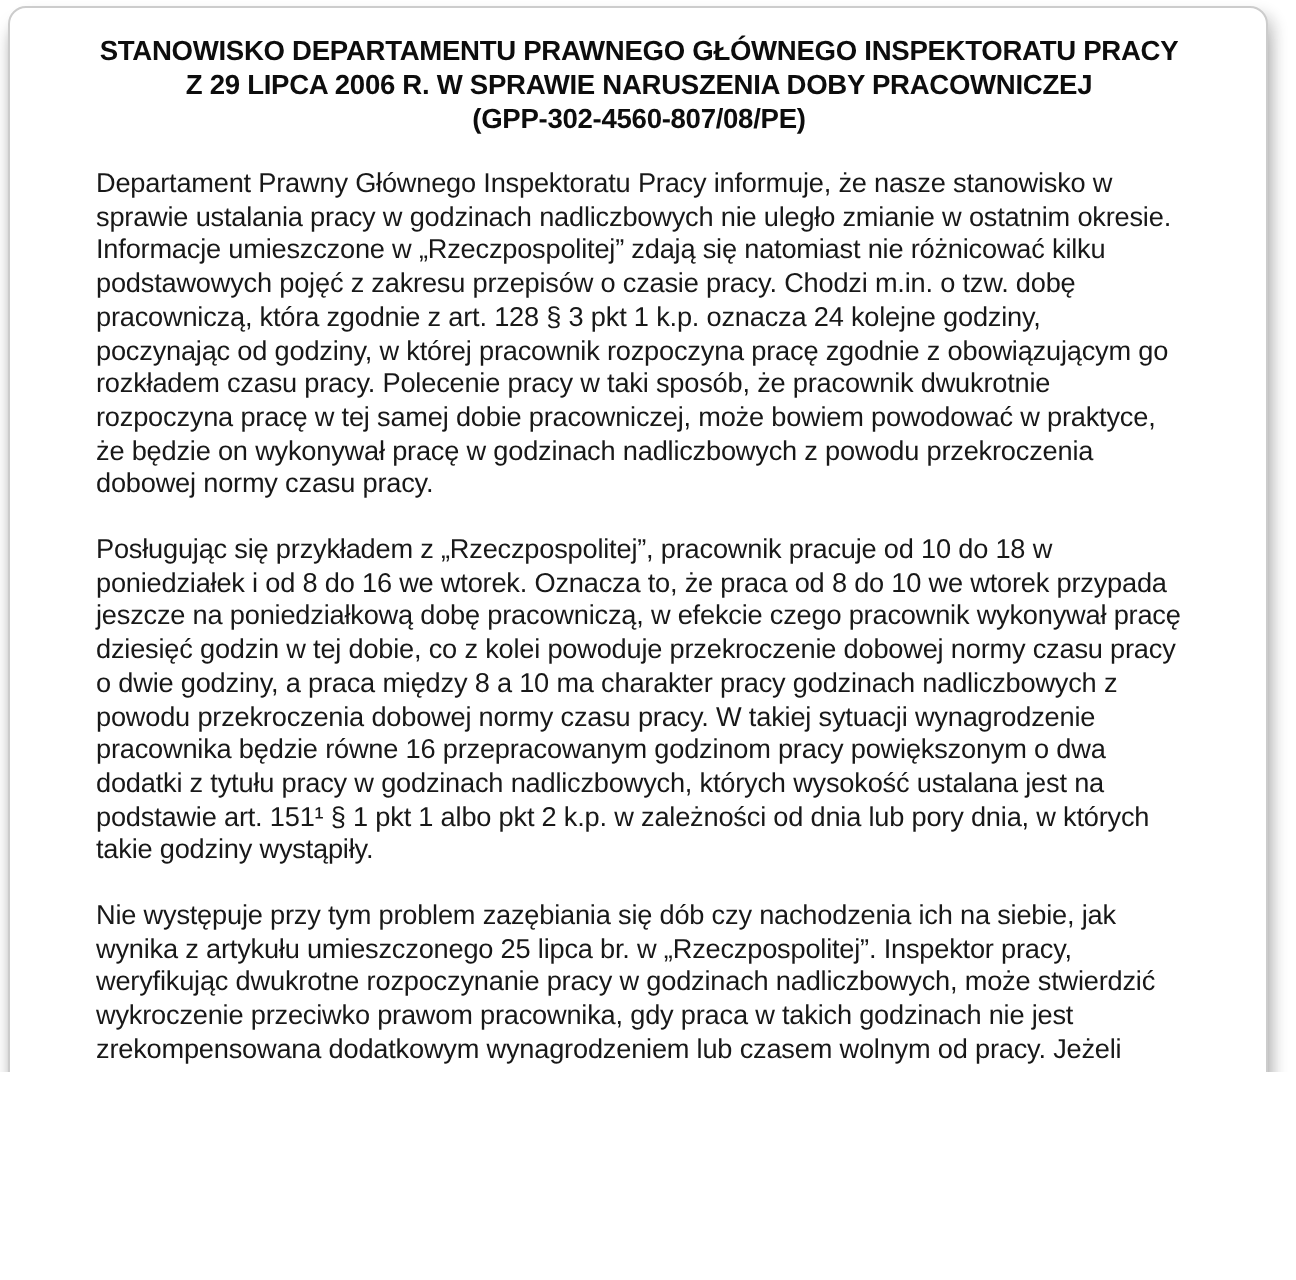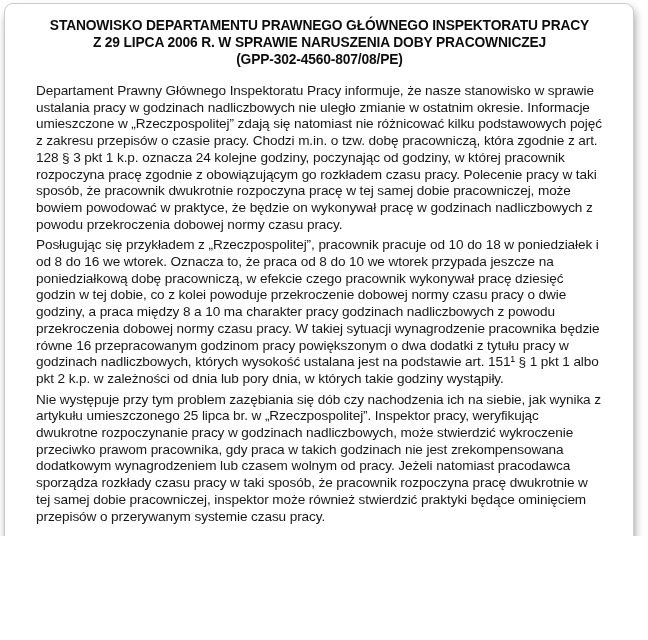--- a/index.html
+++ b/index.html
@@ -42,21 +42,21 @@
     margin-top: 2px;
   }
   .doc-body {
     margin-top: 15px;
     font-size: 13.6px;
     line-height: 16.7px;
     letter-spacing: -0.1px;
     color: #181818;
   }
   .doc-body p {
-    margin: 4px;
+    margin: 16px;
     padding: 0;
   }
   .signature {
     margin-top: 20px;
     display: flex;
     justify-content: flex-end;
     padding-right: 4px;
   }
   .signature-inner {
     text-align: center;

